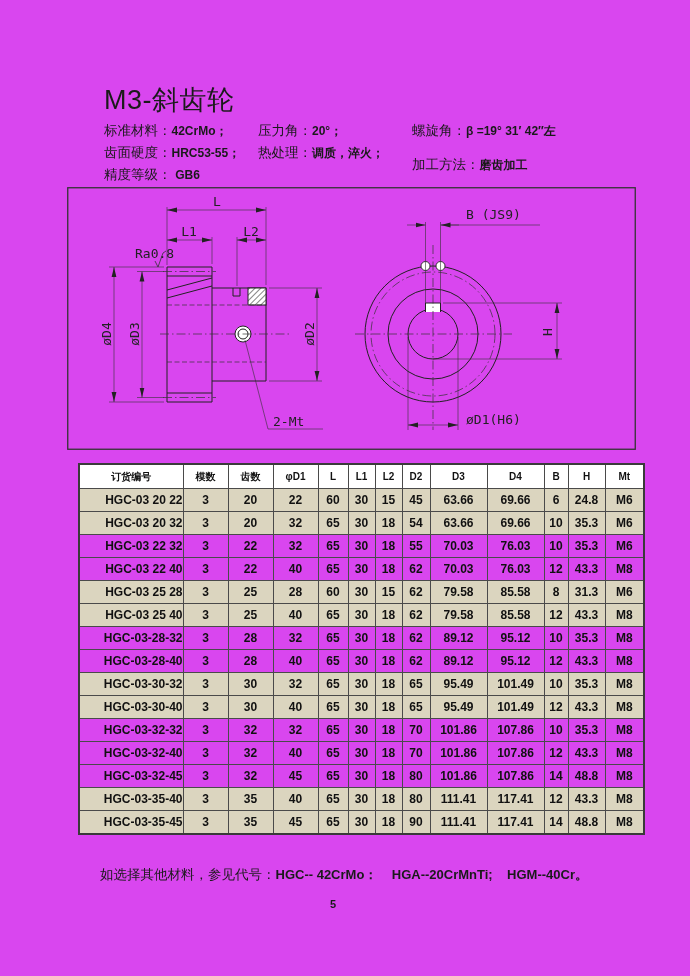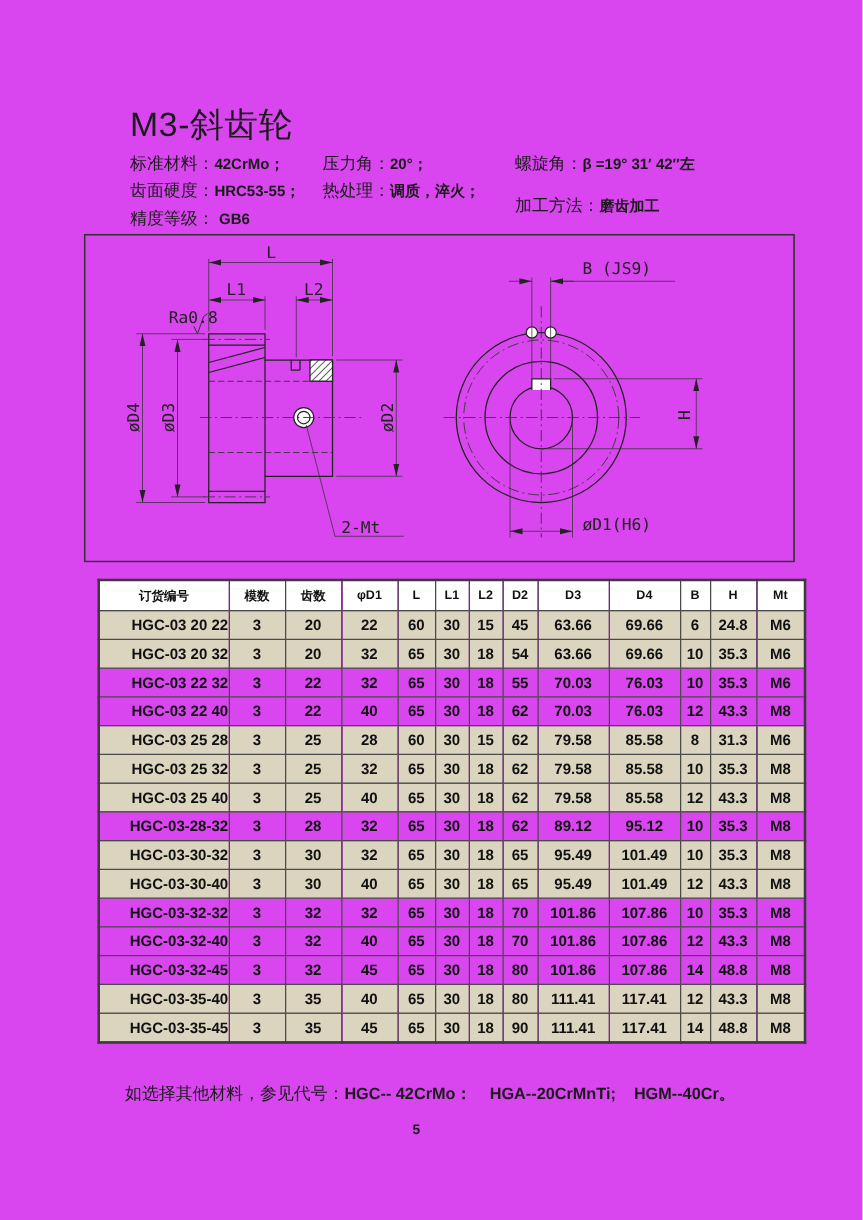--- a/index.html
+++ b/index.html
@@ -259,35 +259,20 @@
           <td>30</td>
           <td>15</td>
           <td>62</td>
           <td>79.58</td>
           <td>85.58</td>
           <td>8</td>
           <td>31.3</td>
           <td>M6</td>
         </tr>
         <tr class="shaded">
-          <td class="first">HGC-03 25 32</td>
-          <td>3</td>
-          <td>25</td>
-          <td>32</td>
-          <td>65</td>
-          <td>30</td>
-          <td>18</td>
-          <td>62</td>
-          <td>79.58</td>
-          <td>85.58</td>
-          <td>10</td>
-          <td>35.3</td>
-          <td>M8</td>
-        </tr>
-        <tr class="shaded">
           <td class="first">HGC-03 25 40</td>
           <td>3</td>
           <td>25</td>
           <td>40</td>
           <td>65</td>
           <td>30</td>
           <td>18</td>
           <td>62</td>
           <td>79.58</td>
           <td>85.58</td>
@@ -303,20 +288,35 @@
           <td>65</td>
           <td>30</td>
           <td>18</td>
           <td>62</td>
           <td>89.12</td>
           <td>95.12</td>
           <td>10</td>
           <td>35.3</td>
           <td>M8</td>
         </tr>
+        <tr>
+          <td class="first">HGC-03-28-40</td>
+          <td>3</td>
+          <td>28</td>
+          <td>40</td>
+          <td>65</td>
+          <td>30</td>
+          <td>18</td>
+          <td>62</td>
+          <td>89.12</td>
+          <td>95.12</td>
+          <td>12</td>
+          <td>43.3</td>
+          <td>M8</td>
+        </tr>
         <tr class="shaded">
           <td class="first">HGC-03-30-32</td>
           <td>3</td>
           <td>30</td>
           <td>32</td>
           <td>65</td>
           <td>30</td>
           <td>18</td>
           <td>65</td>
           <td>95.49</td>

